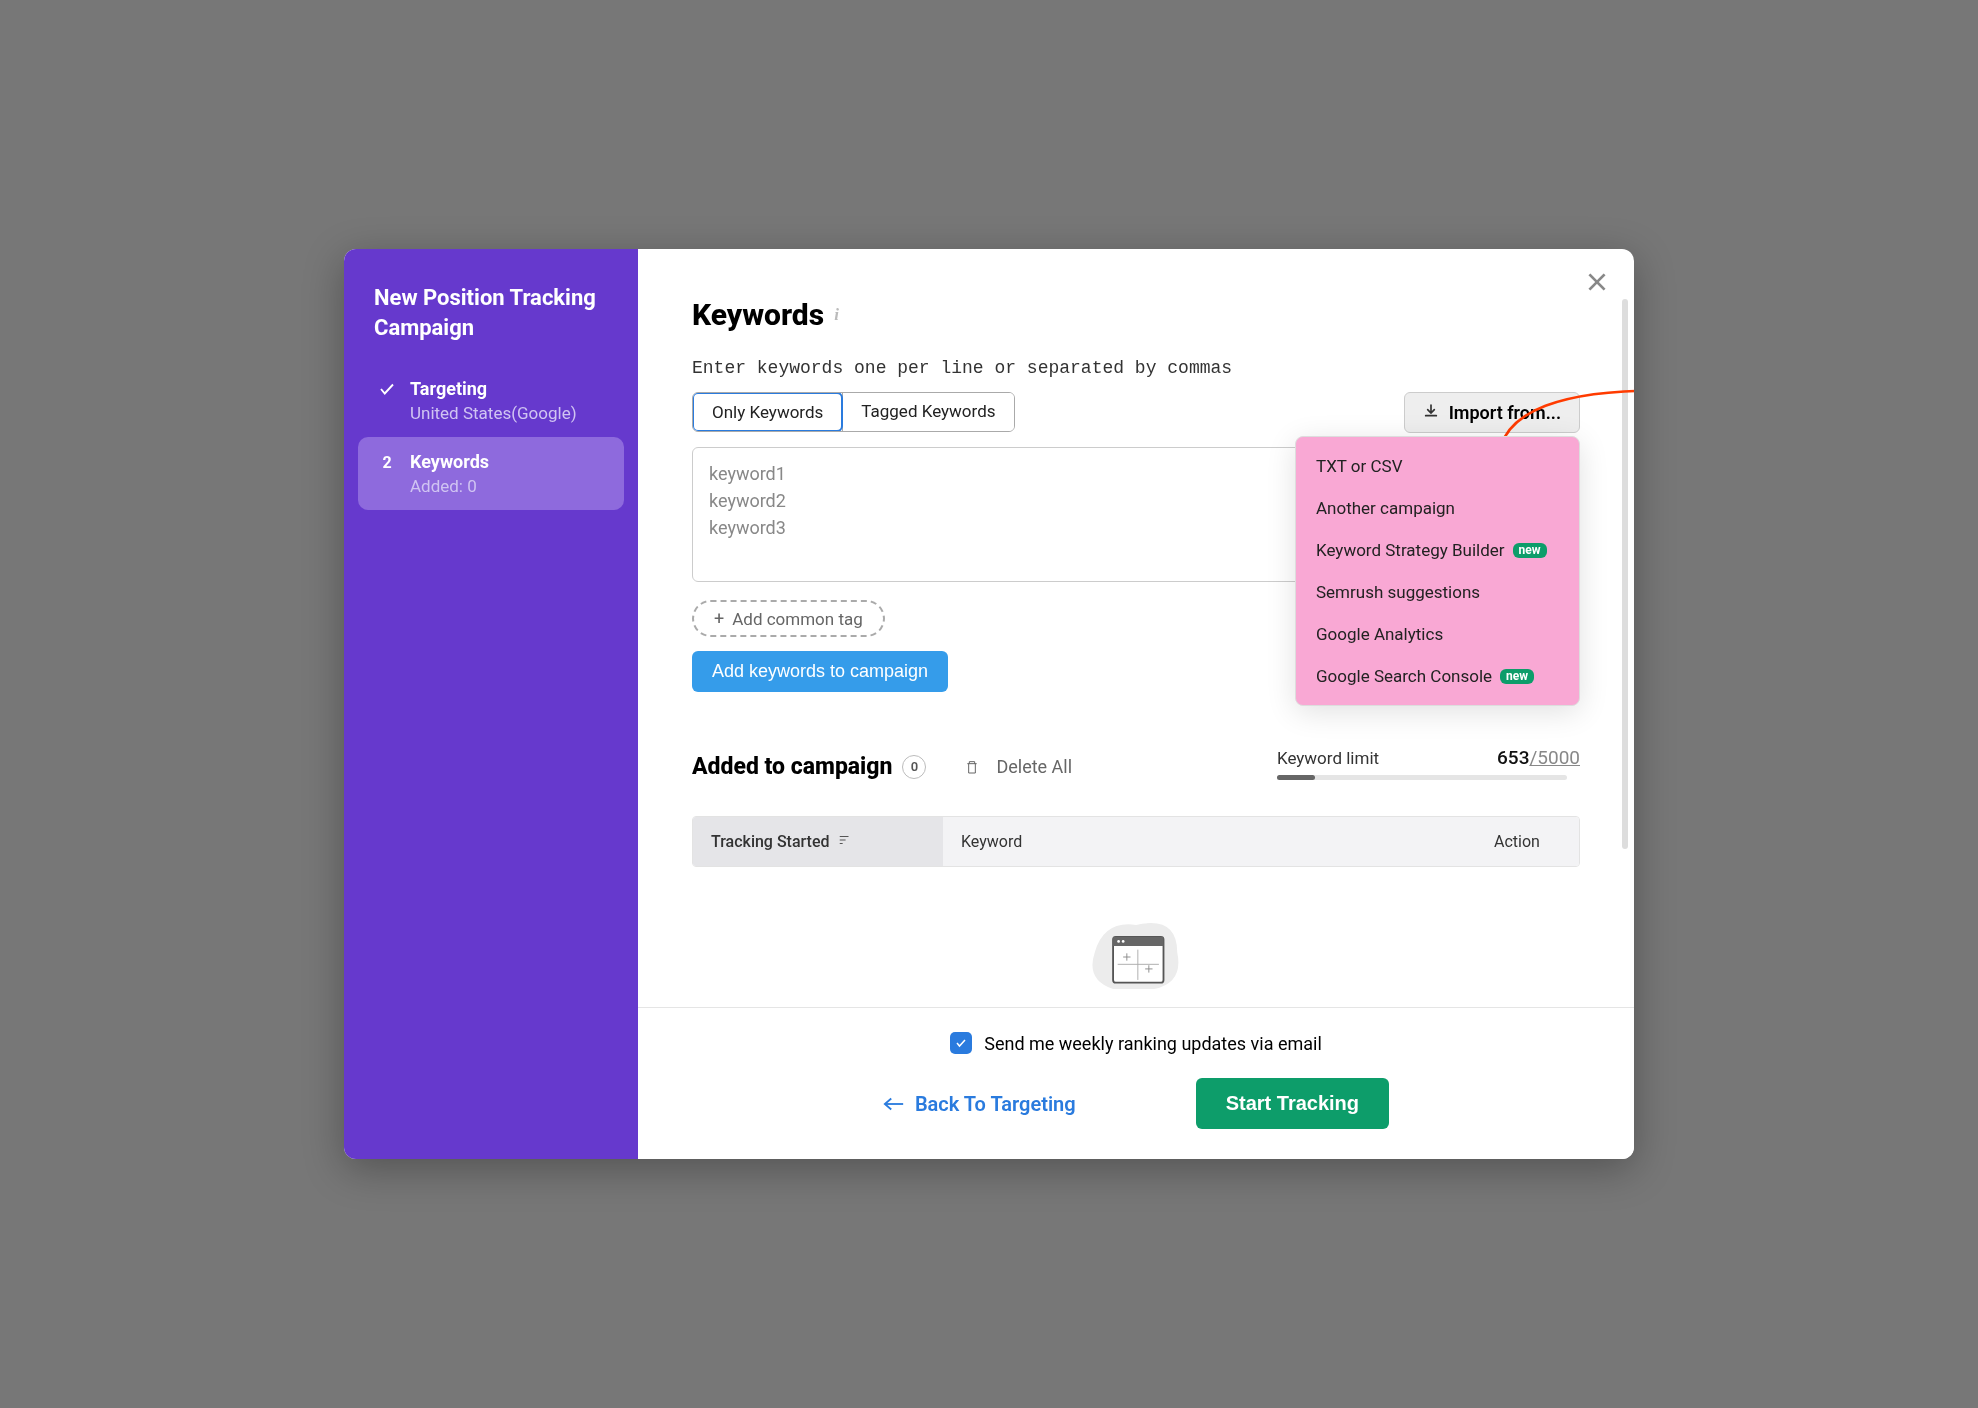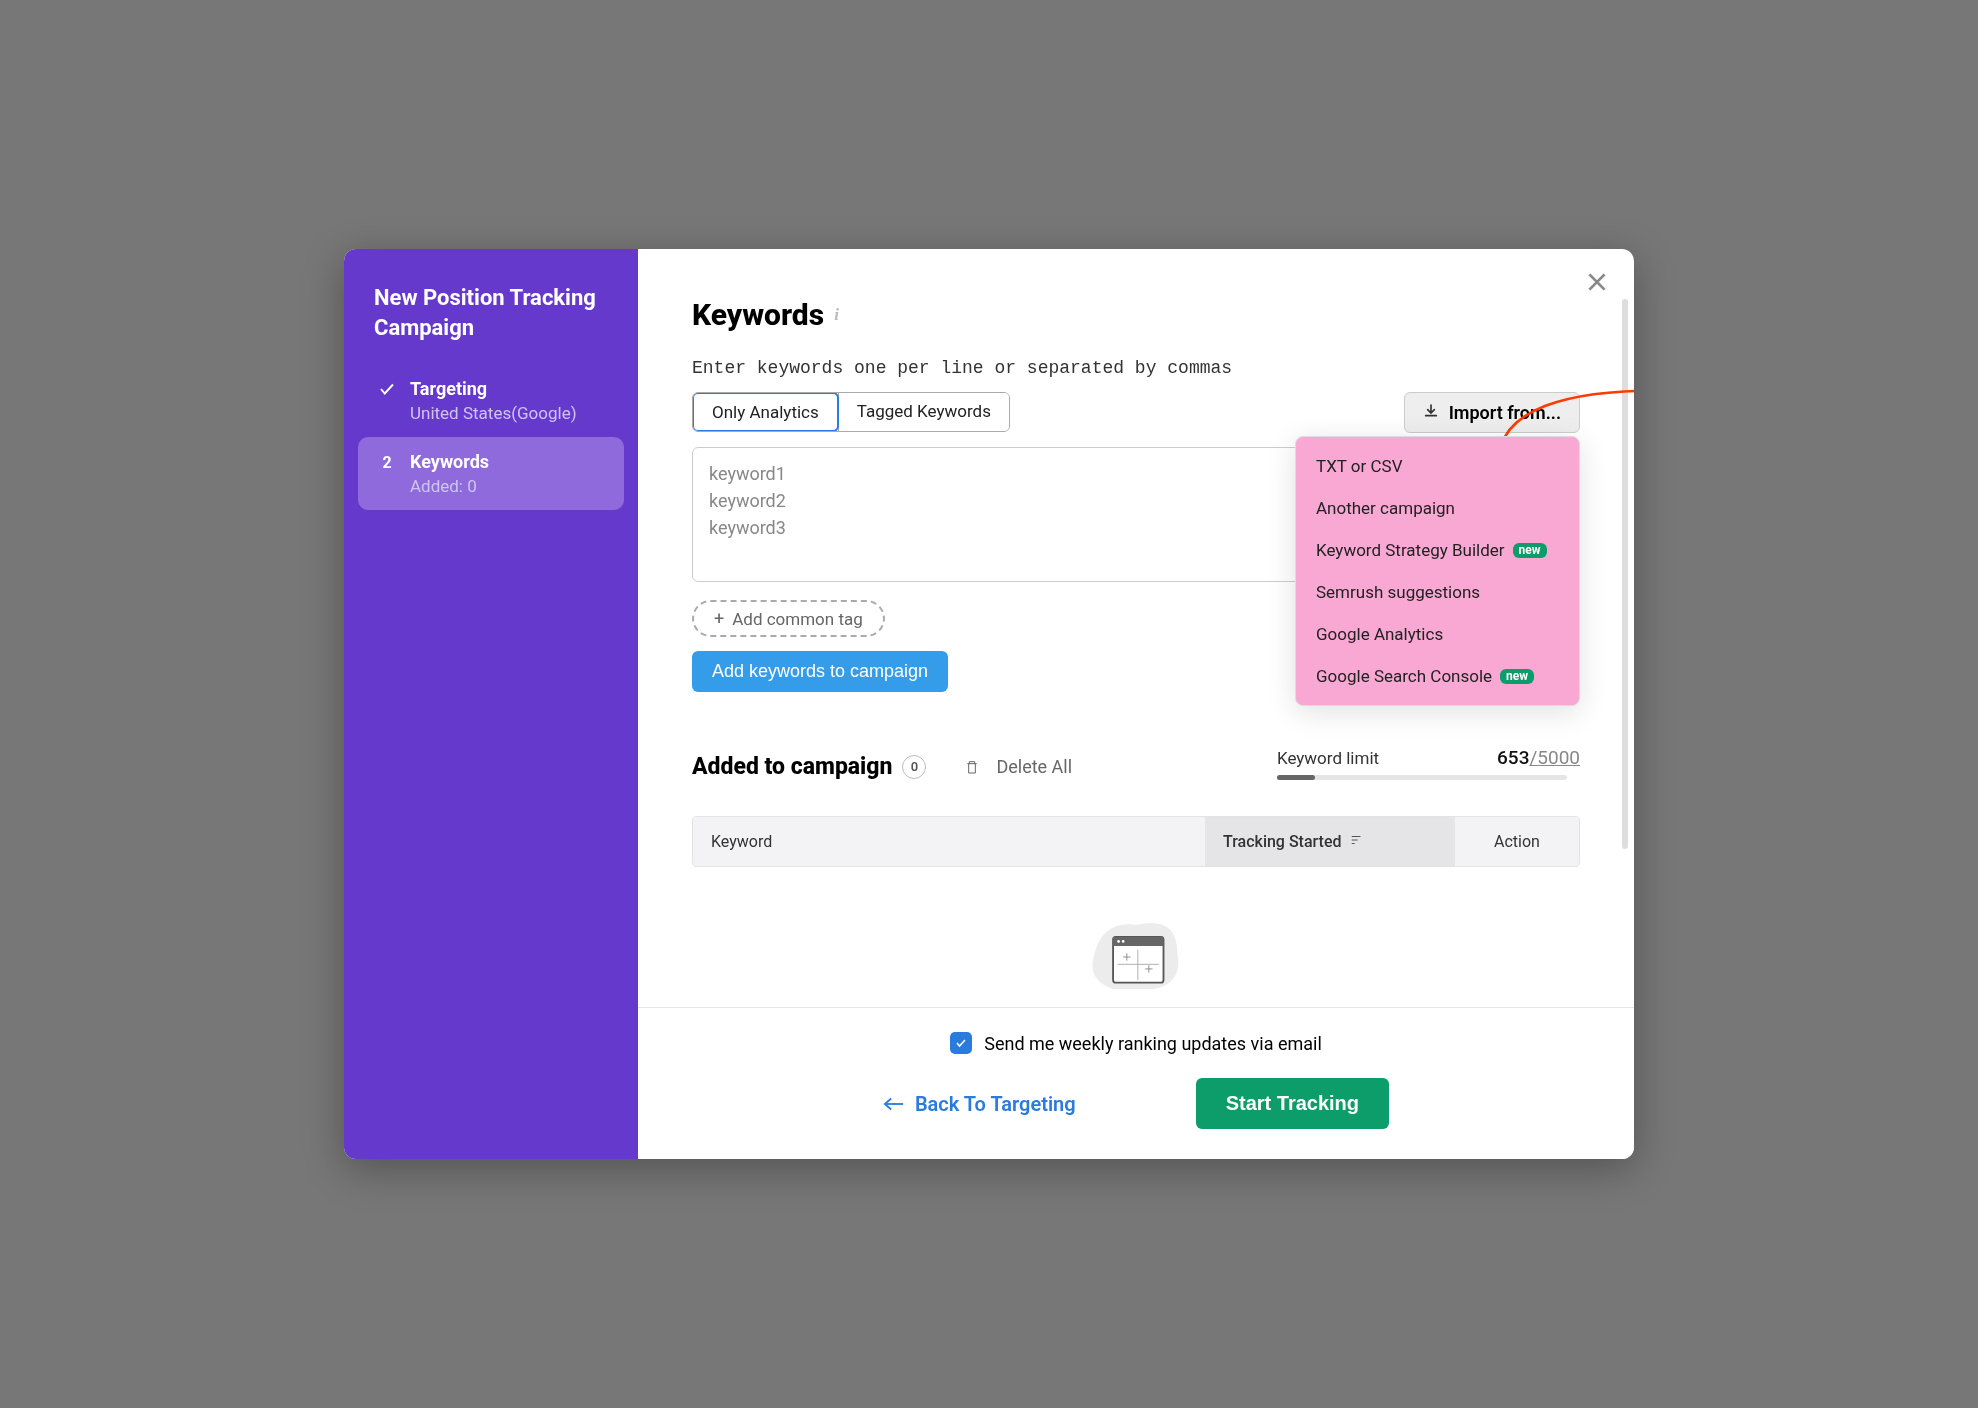--- a/index.html
+++ b/index.html
@@ -146,21 +146,21 @@
     <div class="content">
       <div class="h1">
         <span>Keywords</span>
         <span class="info-icon">i</span>
       </div>
 
       <div class="subtext">Enter keywords one per line or separated by commas</div>
 
       <div class="toprow">
         <div class="tabs">
-          <div class="tab active">Only Analytics</div>
+          <div class="tab active">Only Keywords</div>
           <div class="tab">Tagged Keywords</div>
         </div>
 
         <div class="import-wrap">
           <div class="import-btn">
             <span>
               <svg viewBox="0 0 24 24">
                   <path d="M12 3 L12 14 M7 10 L12 15 L17 10 M4 19 L20 19" stroke="#333" stroke-width="2.5" fill="none" stroke-linecap="round"></path>
                 </svg>
             </span>
@@ -224,31 +224,31 @@
             <span class="limit-num"><span class="limit-used">653</span><span class="limit-total">/5000</span></span>
           </div>
           <div class="limit-bar">
               <div class="limit-fill"></div>
             </div>
         </div>
       </div>
 
       <div class="table">
         <div class="table-head">
-          <div class="th th-kw">Keyword</div>
           <div class="th th-track">
             <span>Tracking Started</span>
             <span>
               <svg viewBox="0 0 24 24">
                   <line x1="3" y1="6" x2="18" y2="6" stroke="#555" stroke-width="2"></line>
                   <line x1="3" y1="12" x2="13" y2="12" stroke="#555" stroke-width="2"></line>
                   <line x1="3" y1="18" x2="8" y2="18" stroke="#555" stroke-width="2"></line>
                 </svg>
             </span>
           </div>
+          <div class="th th-kw">Keyword</div>
           <div class="th th-action">Action</div>
         </div>
       </div>
 
       <div class="empty-img">
         <svg viewBox="0 0 120 100">
           <path d="M 35 85 Q 5 75 15 45 Q 25 10 60 15 Q 105 5 105 45 Q 112 78 80 85 Z" fill="#ececec"></path>
           <rect x="35" y="28" width="55" height="50" rx="3" fill="#fff" stroke="#555" stroke-width="2"></rect>
           <rect x="35" y="28" width="55" height="10" fill="#666"></rect>
           <circle cx="41" cy="33" r="1.5" fill="#fff"></circle>

